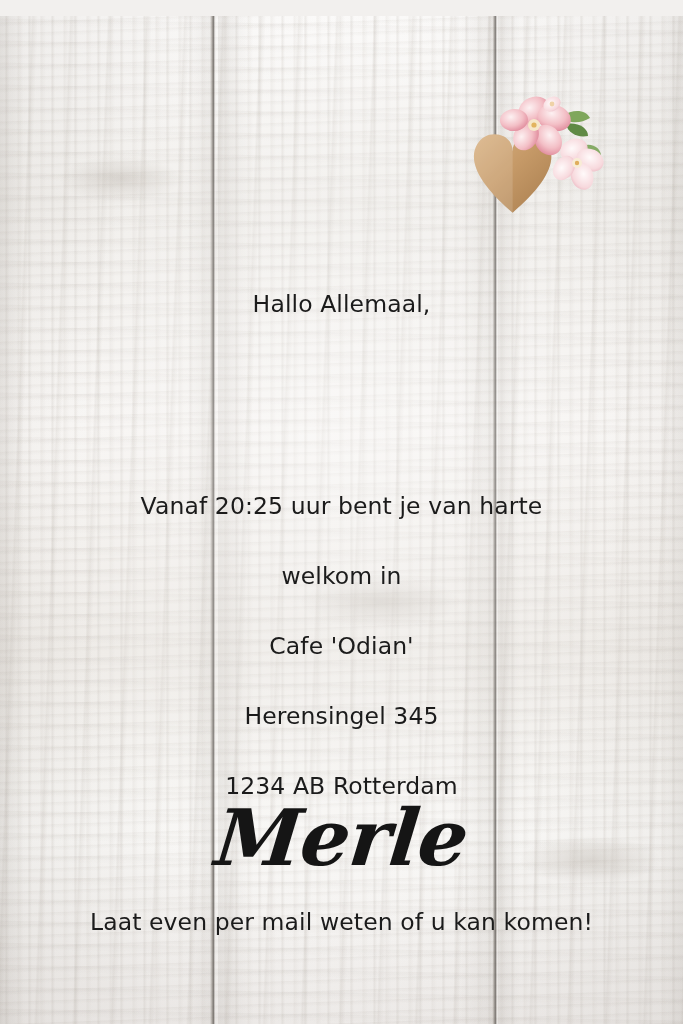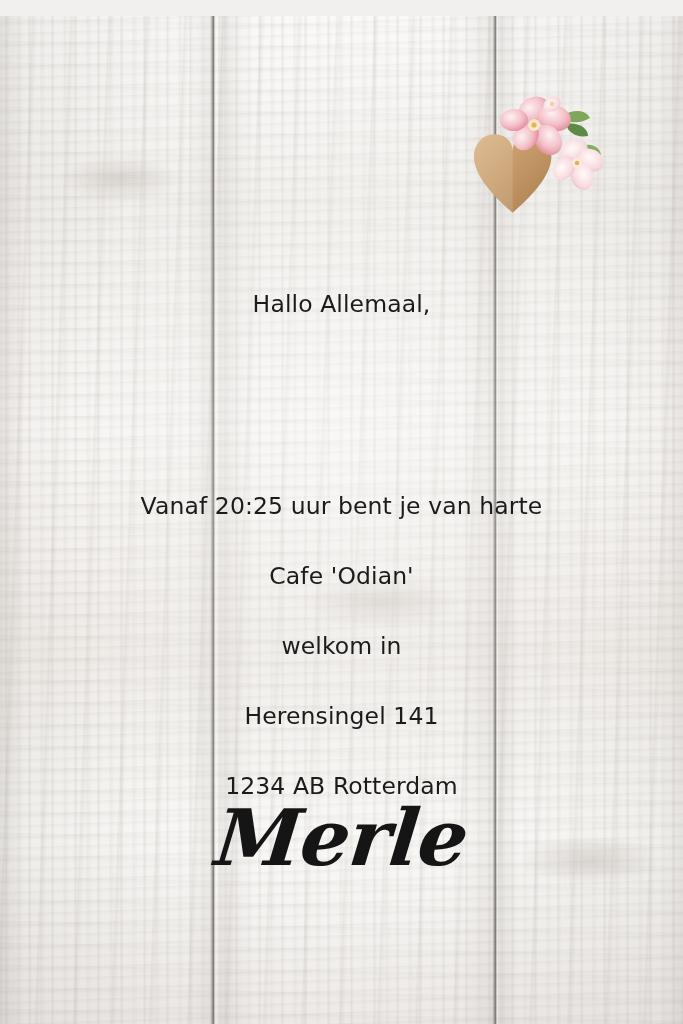--- a/index.html
+++ b/index.html
@@ -223,25 +223,26 @@
         </g>
       </g>
     </svg>
   </div>
 
   <div class="message">
     <p class="para">Hallo Allemaal,</p>
     <div class="gap"></div>
     <div class="gap"></div>
     <p class="para">Vanaf 20:25 uur bent je van harte</p>
+    <p class="para">welkom in</p>
     <p class="para">Cafe 'Odian'</p>
-    <p class="para">welkom in</p>
-    <p class="para">Herensingel 141</p>
+    <p class="para">Herensingel 345</p>
     <p class="para">1234 AB Rotterdam</p>
     <div class="gap"></div>
+    <p class="para">Laat even per mail weten of u kan komen!</p>
     
     
     
   </div>
 
   <div class="signature">Merle</div>
 
 </div>
 
 </body></html>

